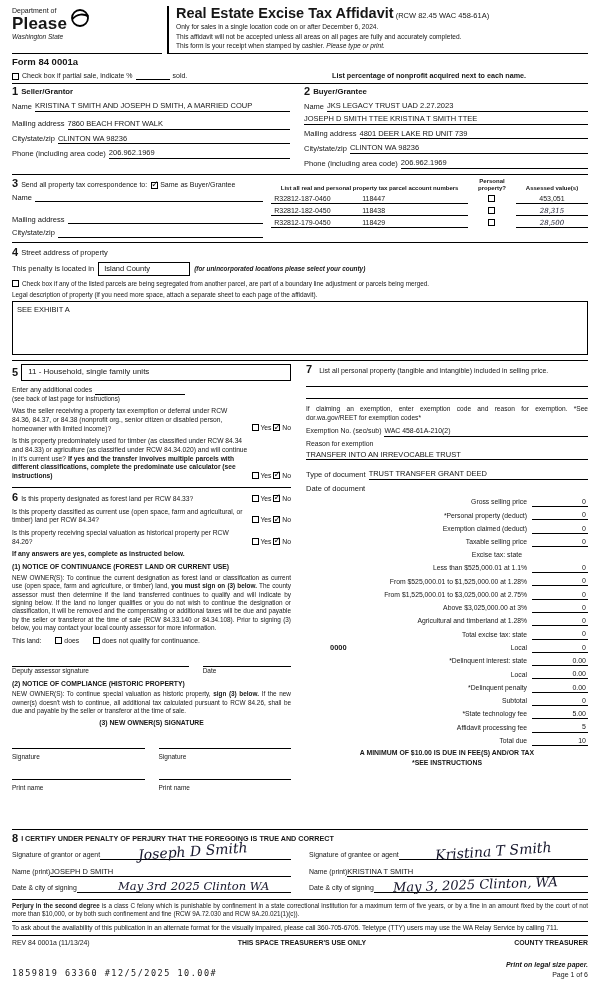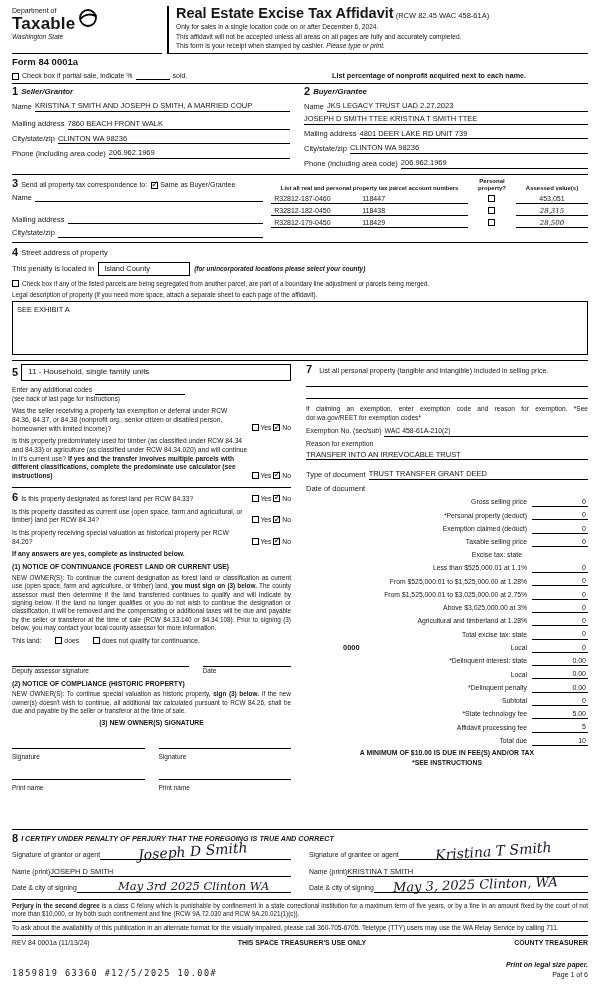--- a/index.html
+++ b/index.html
@@ -29,21 +29,21 @@
 .rowB{display:flex;border-bottom:1px solid #000;padding:2px 0 3px;}
 .rowB-left{width:320px;}
 .form-no{font-weight:bold;font-size:9.5px;}
 .partial{display:flex;align-items:flex-end;gap:3px;margin-top:3px;font-size:7px;}
 .pct-note{flex:1;font-weight:bold;display:flex;align-items:flex-end;font-size:7.2px;}
 
 .two-col{display:flex;border-bottom:1px solid #000;padding:2px 0 5px;}
 .col-l{width:50%;padding-right:10px;}
 .col-r{width:50%;padding-left:4px;}
 .sec-title{display:flex;align-items:flex-end;}
-.sec-title .t{font-weight:bold;font-size:7.8px;font-style:italic;}
+.sec-title .t{font-weight:bold;font-size:7.8px;}
 
 .sec3{display:flex;border-bottom:1px solid #000;padding:3px 0 4px;}
 .sec3-left{width:45%;padding-right:8px;}
 .sec3-right{width:55%;}
 .ptable{width:100%;border-collapse:collapse;}
 .ptable th{font-size:6px;font-weight:bold;text-align:center;vertical-align:bottom;padding:0 2px;line-height:1.15;}
 .ptable td{padding:2px 3px 0;font-size:7px;vertical-align:bottom;}
 .ucell{border-bottom:1px solid #000;}
 .ctr{text-align:center;}
 .hand-val{font-size:10px;line-height:1;margin-top:48px;}
@@ -96,21 +96,21 @@
 </head>
 <body>
 
 <div class="page">
 
   <div class="top">
     <div class="logo-block">
       <div class="logo-inner">
         <div>
           <div class="dept-of">Department of</div>
-          <div class="revenue">Taxable</div>
+          <div class="revenue">Please</div>
           <div class="wa-state i">Washington State</div>
         </div>
         <span style="margin-top:2px;">
           <svg width="20" height="20" viewBox="0 0 20 20">
               <circle cx="10" cy="10" r="8" fill="none" stroke="#000" stroke-width="1.8"></circle>
               <path d="M2.5 11 C 7 5.5, 14 5.5, 18.5 8.5" stroke="#000" fill="none" stroke-width="1.8"></path>
             </svg>
         </span>
       </div>
     </div>
@@ -392,21 +392,21 @@
         </div>
       <div class="mline">
           <span class="mlab">Agricultural and timberland at 1.28%</span>
           <span class="mval">0</span>
         </div>
       <div class="mline">
           <span class="mlab">Total excise tax: state</span>
           <span class="mval">0</span>
         </div>
       <div class="mline">
-          <span class="b" style="margin-right:auto;margin-left:37px;font-size:7.5px;">0000</span>
+          <span class="b" style="margin-right:auto;margin-left:24px;font-size:7.5px;">0000</span>
           <span class="mlab">Local</span>
           <span class="mval">0</span>
         </div>
       <div class="mline">
           <span class="mlab">*Delinquent interest: state</span>
           <span class="mval">0.00</span>
         </div>
       <div class="mline">
           <span class="mlab">Local</span>
           <span class="mval">0.00</span>

